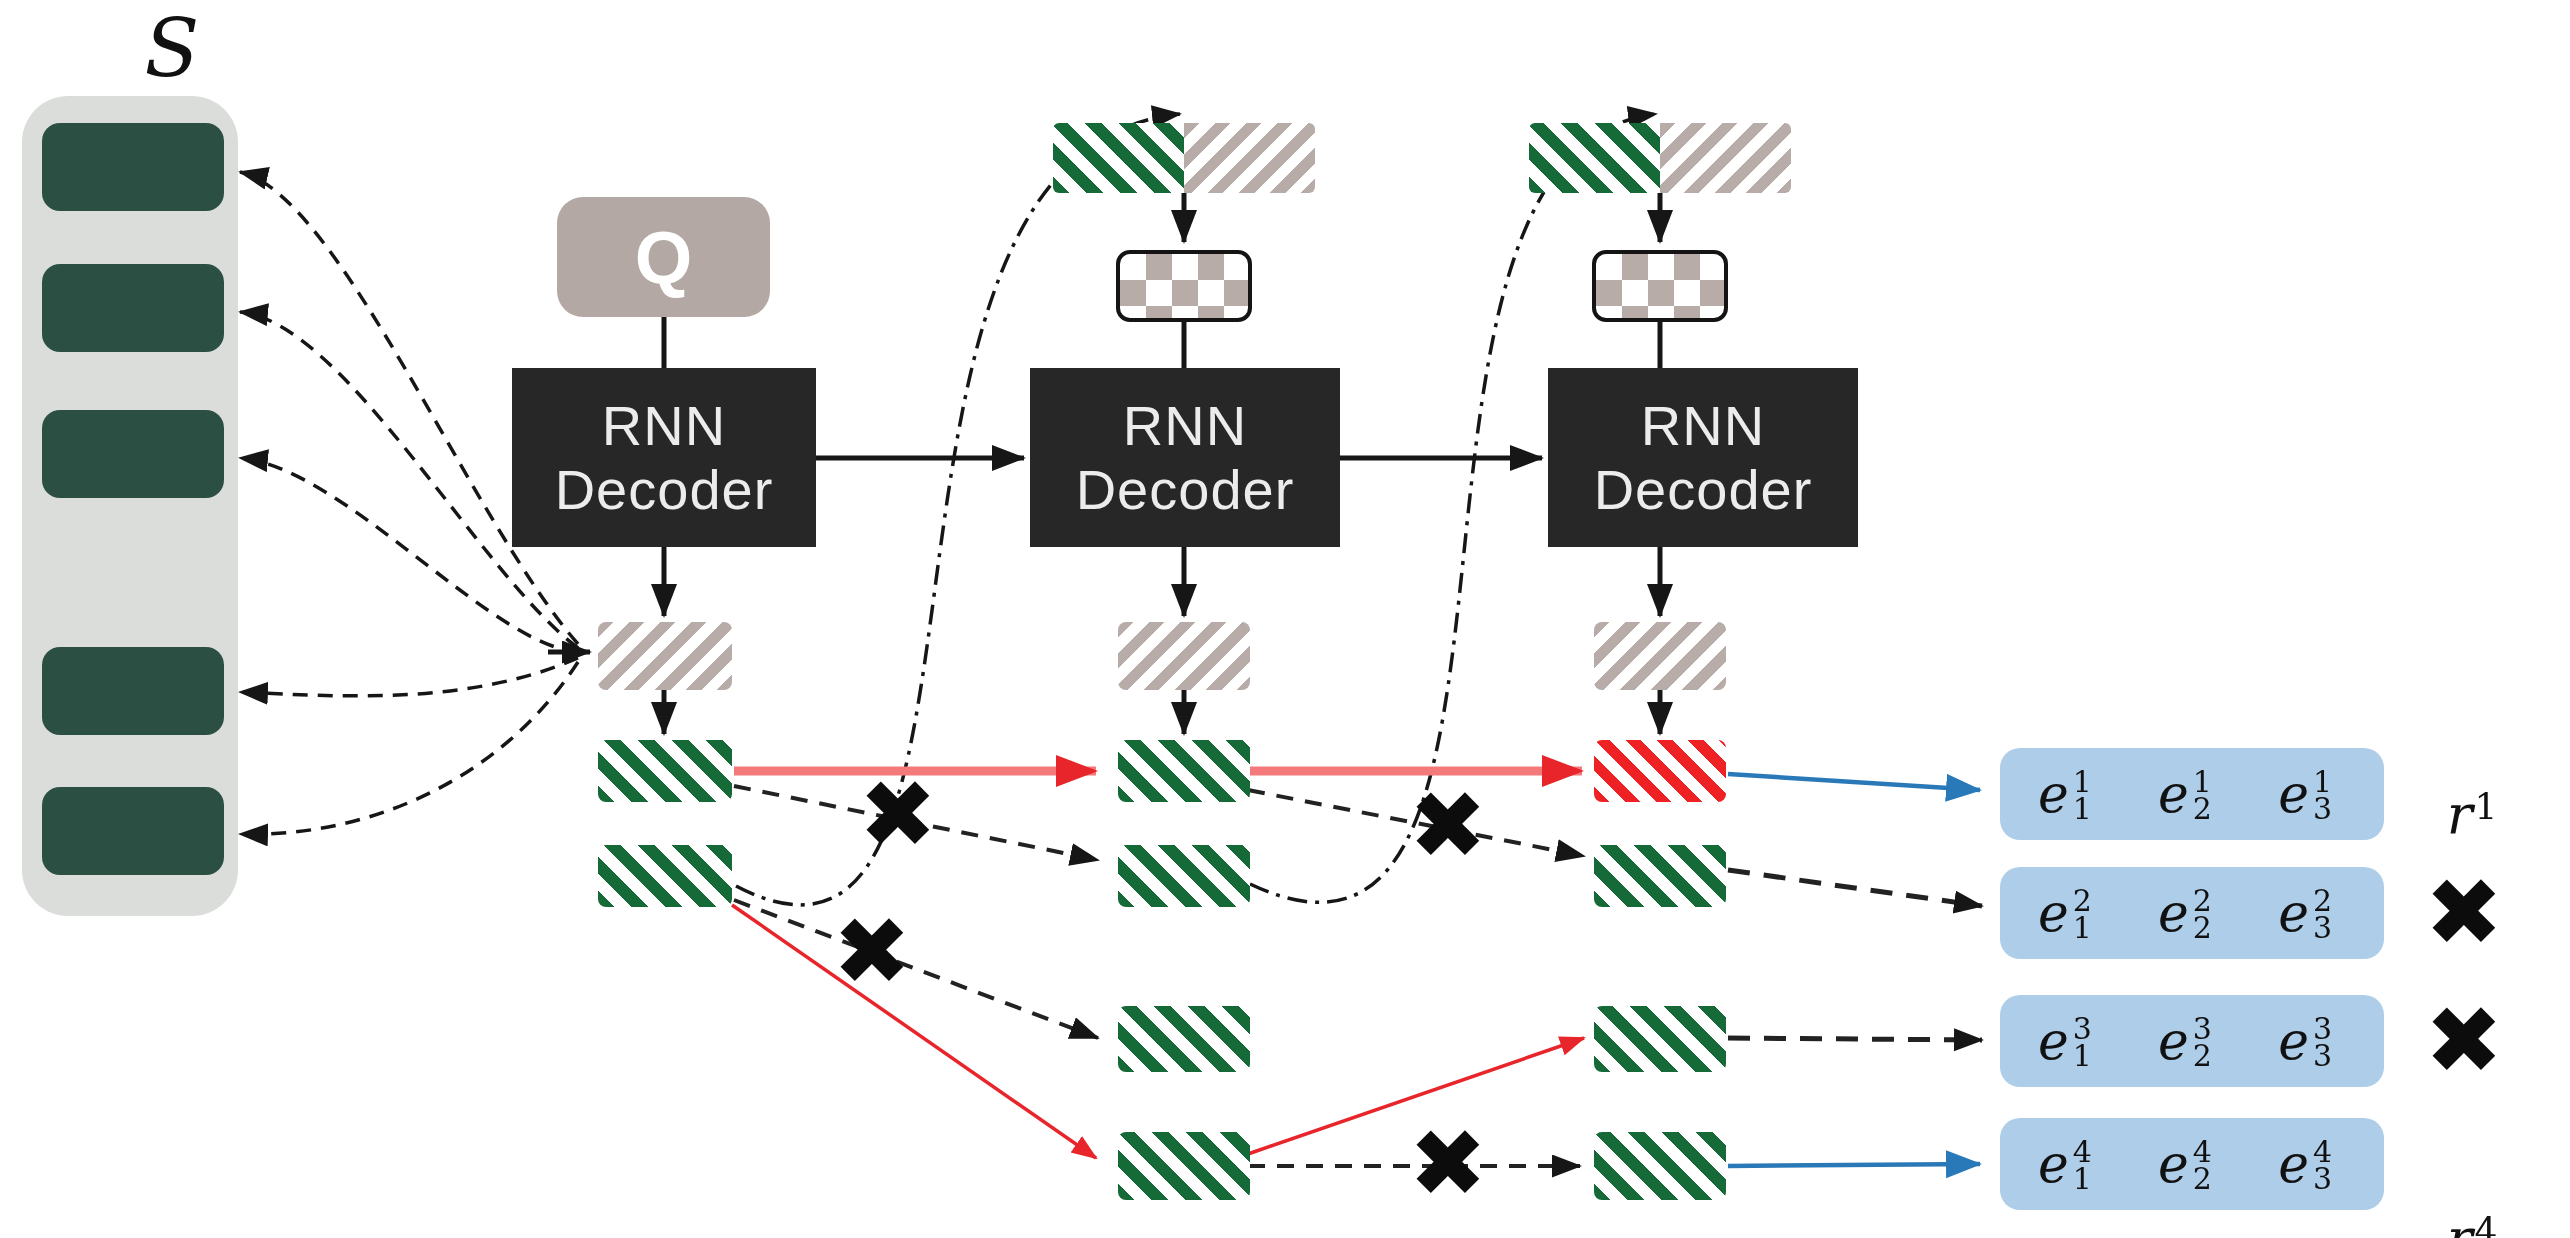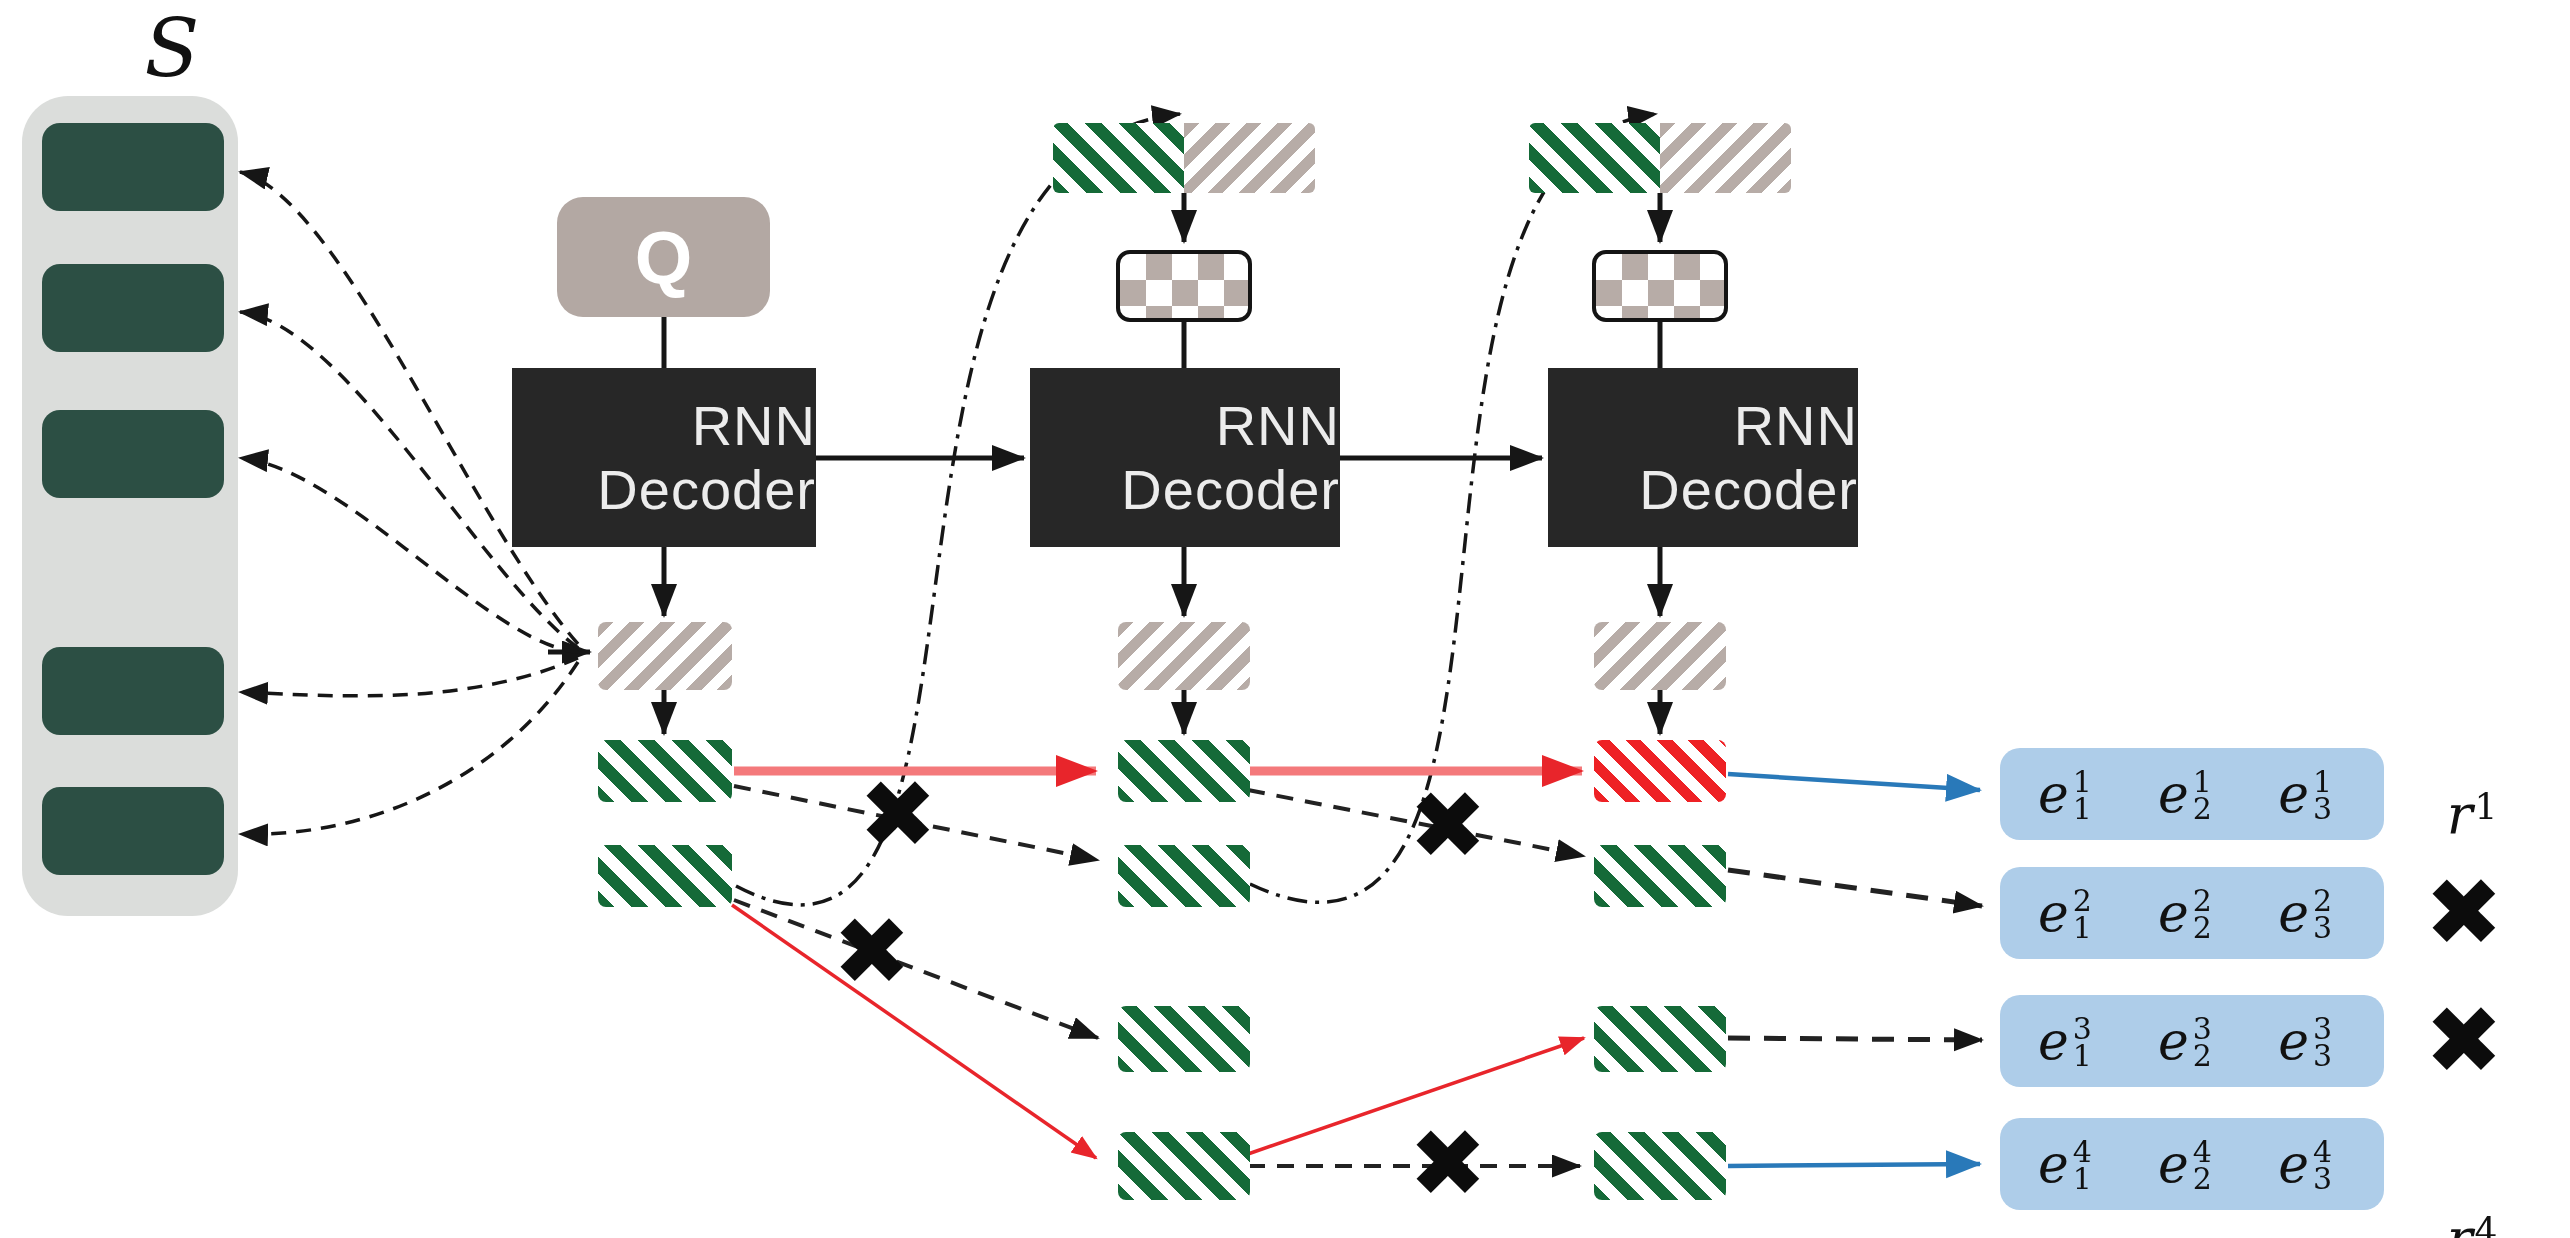--- a/index.html
+++ b/index.html
@@ -12,21 +12,21 @@
   .s-label{left:92px;top:2px;width:160px;text-align:center;
            font:italic 80px "DejaVu Serif",serif;color:#111;}
   .s-panel{left:22px;top:96px;width:216px;height:820px;background:#dbdddb;border-radius:46px;}
   .s-item{position:absolute;left:20px;width:182px;height:88px;border-radius:18px;background:#2c4f44;}
 
   
   .q-box{left:557px;top:197px;width:213px;height:120px;border-radius:26px;background:#b3a8a3;
          display:flex;align-items:center;justify-content:center;
          font-weight:bold;font-size:74px;color:#ffffff;}
   .decoder{background:#272727;color:#ececec;display:flex;flex-direction:column;
-           align-items:flex-end;justify-content:center;font-size:56px;line-height:64px;
+           align-items:center;justify-content:center;font-size:56px;line-height:64px;
            letter-spacing:1px;font-weight:400;top:368px;height:179px;}
   .d1{left:512px;width:304px;} .d2{left:1030px;width:310px;} .d3{left:1548px;width:310px;}
 
   
   .hatch-gray{background:repeating-linear-gradient(135deg,#b7aca7 0 11px,#ffffff 11px 22px);border-radius:8px;}
   .hatch-green{background:repeating-linear-gradient(45deg,#156a38 0 12px,#ffffff 12px 24px);border-radius:8px;}
   .hatch-red{background:repeating-linear-gradient(45deg,#ee2125 0 11px,#ffffff 11px 22px);border-radius:8px;}
   .half-box{display:flex;border-radius:6px;overflow:hidden;top:123px;width:262px;height:70px;}
   .half-box .half{width:50%;height:100%;}
   .half-box .half.g{background:repeating-linear-gradient(45deg,#156a38 0 12px,#ffffff 12px 24px);}

